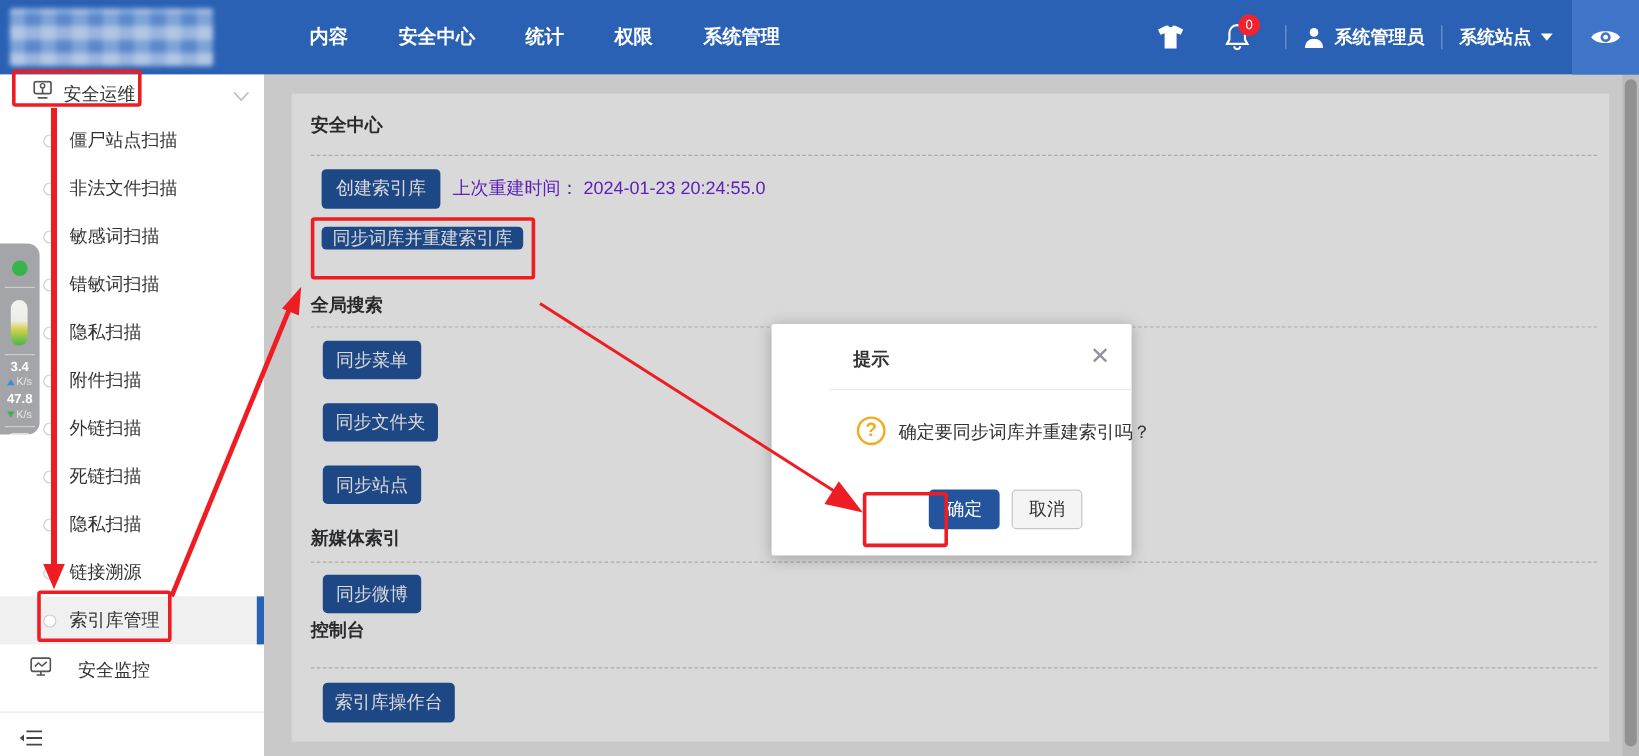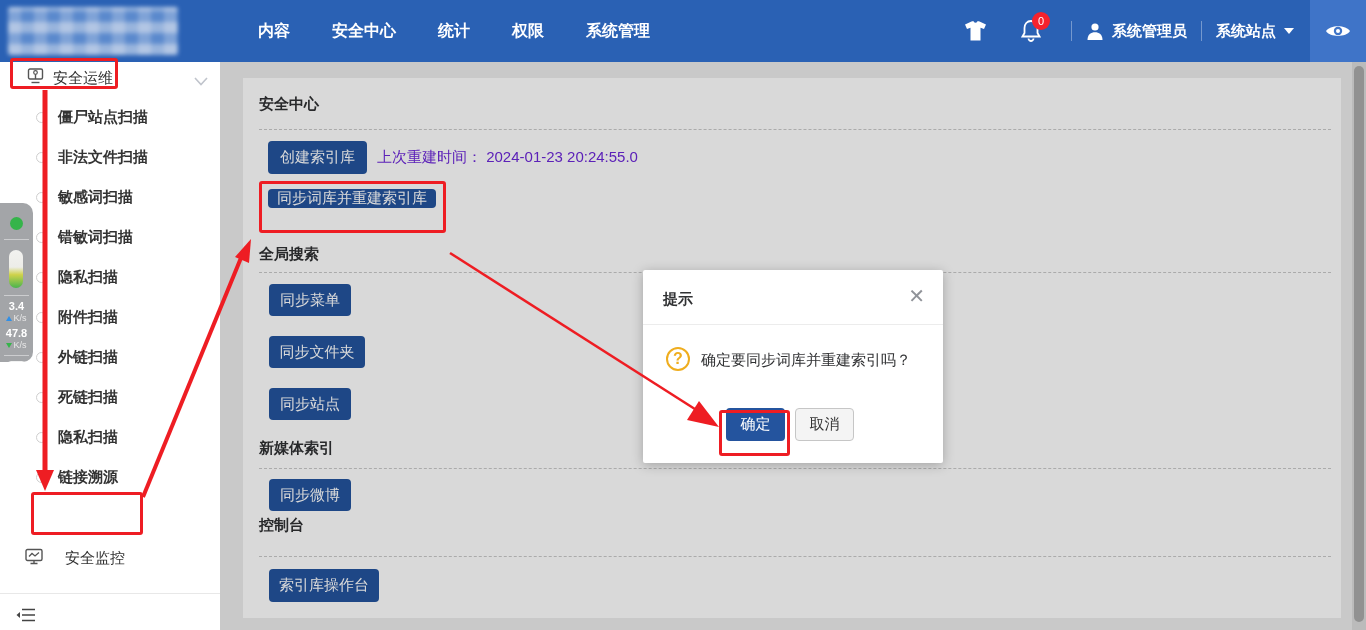--- a/index.html
+++ b/index.html
@@ -30,21 +30,21 @@
 
   
   .sidebar { position:absolute; left:0; top:62px; width:220px; height:568px; background:#fff; z-index:2; }
   .side-group { position:absolute; left:0; top:2px; width:220px; height:28px; display:flex; align-items:center; cursor:pointer; }
   .side-group .g-icon { margin-left:27px; }
   .side-group .g-label { margin-left:9px; font-size:15px; color:#333; }
   .side-group .chevron { position:absolute; right:12px; top:8px; }
   .side-list { position:absolute; left:0; top:35px; width:220px; }
   .side-item { position:relative; width:220px; height:40px; display:flex; align-items:center; cursor:pointer; }
   .side-item .dot { width:11px; height:11px; border-radius:50%; border:1px solid #cfcfcf; margin-left:36px; flex:none; background:#fff; }
-  .side-item .s-label { margin-left:11px; font-size:15px; color:#333; white-space:nowrap;font-weight:bold; }
+  .side-item .s-label { margin-left:11px; font-size:15px; color:#333; white-space:nowrap; }
   .side-item.active { background:#f0f0f0; }
   .side-item.active .active-bar { position:absolute; right:0; top:0; width:6px; height:40px; background:#2a61b4; }
   .side-monitor { position:absolute; left:0; top:476px; width:220px; height:40px; display:flex; align-items:center; cursor:pointer; }
   .side-monitor .g-icon { margin-left:25px; }
   .side-monitor .s-label { margin-left:22px; font-size:15px; color:#333; }
   .side-footer-line { position:absolute; left:0; top:531px; width:220px; height:1px; background:#e8e8e8; }
   .collapse-btn { position:absolute; left:16px; top:543px; width:22px; height:20px; cursor:pointer; display:flex; align-items:center; }
 
   
   .content-bg { position:absolute; left:220px; top:62px; width:1146px; height:568px; background:#ededed; z-index:1; }
@@ -54,21 +54,21 @@
   .btn-blue { position:absolute; background:#24549e; color:#fff; font-size:15px; border:none; border-radius:4px;
     display:flex; align-items:center; justify-content:center; cursor:pointer; white-space:nowrap; }
   .rebuild-label { position:absolute; left:134px; top:70px; font-size:15px; color:#6d28d9; white-space:nowrap; }
 
   .scrollbar { position:absolute; left:1352px; top:62px; width:14px; height:568px; background:#dcdcdc; z-index:1; }
   .scrollbar .thumb { position:absolute; left:2px; top:4px; width:10px; height:556px; background:#ababab; border-radius:5px; }
 
   
   .mask { position:absolute; left:220px; top:62px; width:1146px; height:568px; background:rgba(0,0,0,.15); z-index:5; }
   .modal { position:absolute; left:643px; top:270px; width:300px; height:193px; background:#fff; border-radius:2px;
-    box-shadow:0 2px 12px rgba(0,0,0,.25); z-index:6; }
+    box-shadow:0 2px 12px rgba(0,0,0,.25); z-index:6;padding-left:48px; }
   .modal-header { position:relative; height:55px; border-bottom:1px solid #ececec; }
   .modal-title { position:absolute; left:20px; top:20px; font-size:15px; font-weight:bold; color:#303133; }
   .modal-close { position:absolute; right:18px; top:16px; font-size:20px; color:#909399; cursor:pointer; line-height:1;
     font-family:"DejaVu Sans",sans-serif; }
   .modal-body { position:relative; height:80px; }
   .q-icon { position:absolute; left:23px; top:22px; width:24px; height:24px; border:2px solid #efad1e; border-radius:50%;
     color:#efad1e; font-size:16px; font-weight:bold; display:flex; align-items:center; justify-content:center; }
   .modal-msg { position:absolute; left:58px; top:26px; font-size:15px; color:#303133; white-space:nowrap; }
   .modal-footer { position:relative; height:56px; }
   .m-btn { position:absolute; top:3px; width:59px; height:33px; font-size:15px; border-radius:4px;
@@ -204,20 +204,25 @@
         <span class="s-label">死链扫描</span>
       </div>
       <div class="side-item">
         <span class="dot"></span>
         <span class="s-label">隐私扫描</span>
       </div>
       <div class="side-item">
         <span class="dot"></span>
         <span class="s-label">链接溯源</span>
       </div>
+      <div class="side-item active">
+        <span class="dot"></span>
+        <span class="s-label">索引库管理</span>
+        <span class="active-bar"></span>
+      </div>
     </div>
     <div class="side-monitor">
       <span class="g-icon">
         <svg width="18" height="17" viewBox="0 0 18 17">
             <rect x="1" y="1.5" width="16" height="11" rx="1.5" fill="none" stroke="#555" stroke-width="1.4"></rect>
             <path d="M4 8.5 L7 5.5 L10 8 L14 4.5" fill="none" stroke="#555" stroke-width="1.3"></path>
             <path d="M9 12.5 L9 15 M5.5 15.5 L12.5 15.5" stroke="#555" stroke-width="1.4"></path>
           </svg>
       </span>
       <span class="s-label">安全监控</span>

